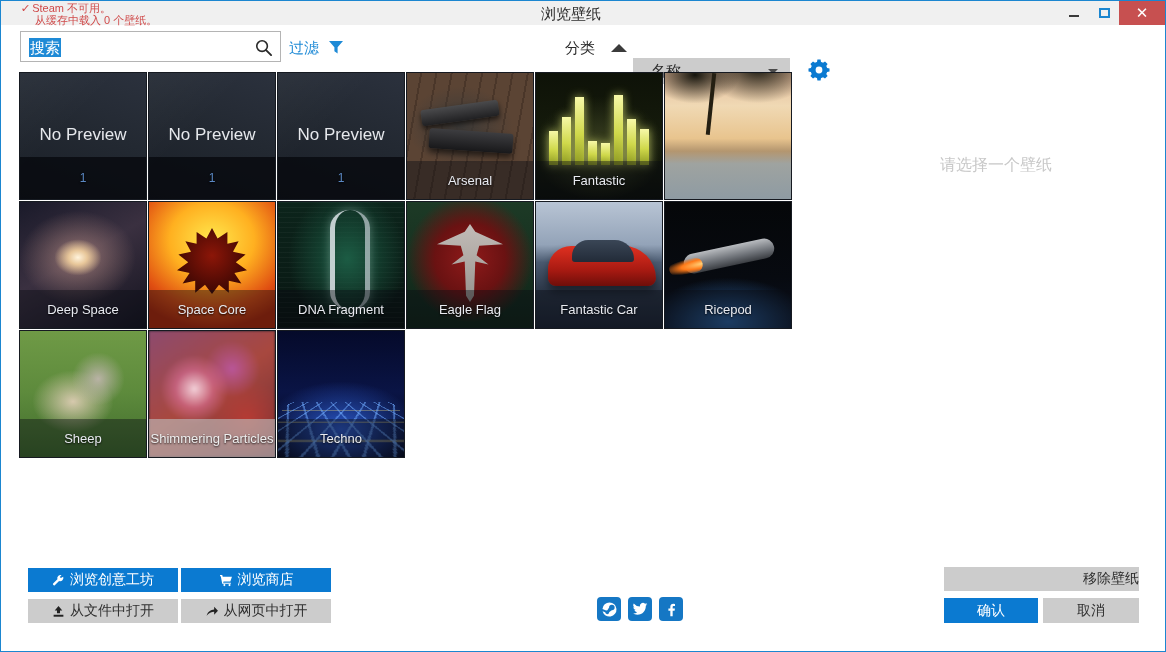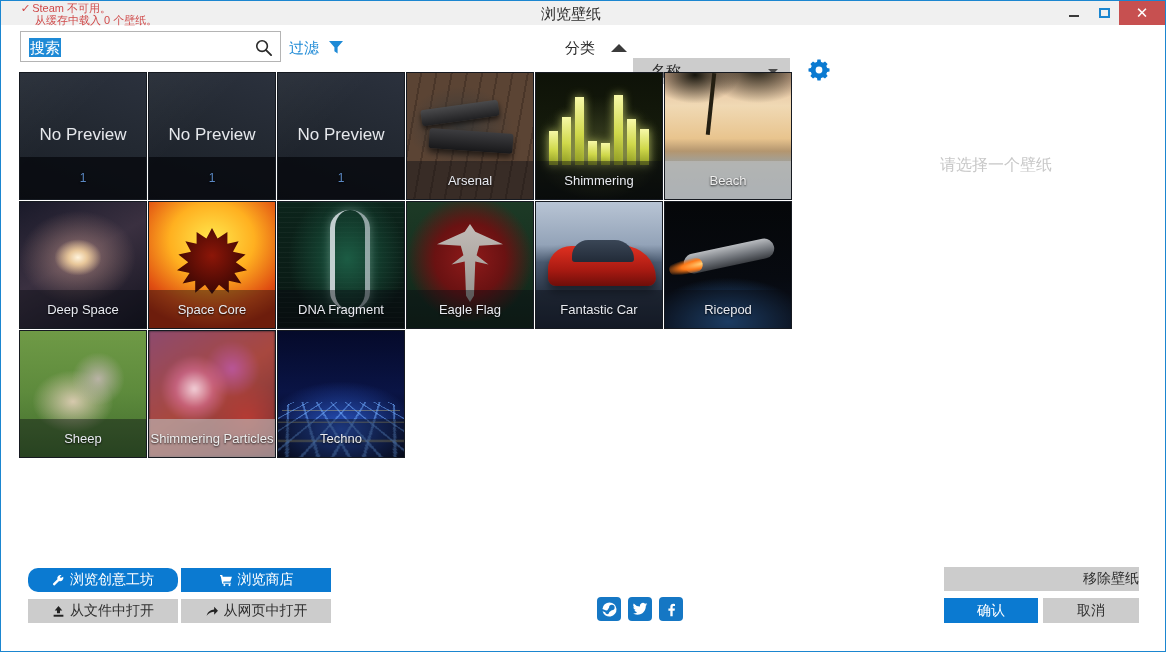--- a/index.html
+++ b/index.html
@@ -333,21 +333,21 @@
     position: absolute;
     display: flex; align-items: center; justify-content: center;
     gap: 5px;
     font-size: 14px;
     border: none;
     cursor: default;
     white-space: nowrap;
   }
   .btn-blue { background: #0b7ad1; color: #ffffff; }
   .btn-gray { background: #cccccc; color: #2f2f2f; }
-  #btn-workshop { left: 27px; top: 567px; width: 150px; height: 24px; border-radius: 10px; }
+  #btn-workshop { left: 27px; top: 567px; width: 150px; height: 24px; }
   #btn-store    { left: 180px; top: 567px; width: 150px; height: 24px; }
   #btn-file     { left: 27px; top: 598px; width: 150px; height: 24px; }
   #btn-web      { left: 180px; top: 598px; width: 150px; height: 24px; }
   .btn-glyph { display:inline-flex; align-items:center; }
 
   
   #social { position: absolute; left: 596px; top: 596px; display: flex; gap: 7px; }
   .social-btn {
     width: 24px; height: 24px; border-radius: 4px;
     background: #1577c4;
@@ -445,26 +445,25 @@
           <span class="bar" style="height:34px"></span>
           <span class="bar" style="height:48px"></span>
           <span class="bar" style="height:68px"></span>
           <span class="bar" style="height:24px"></span>
           <span class="bar" style="height:22px"></span>
           <span class="bar" style="height:70px"></span>
           <span class="bar" style="height:46px"></span>
           <span class="bar" style="height:36px"></span>
         </div>
       </div>
-      <div class="tile-caption">Shimmering</div>
+      <div class="tile-caption">Fantastic</div>
     </div>
 
     <div class="tile">
       <div class="tile-art art-beach"></div>
-      <div class="tile-caption hl">Beach</div>
     </div>
 
     <div class="tile">
       <div class="tile-art art-deepspace"></div>
       <div class="tile-caption">Deep Space</div>
     </div>
 
     <div class="tile">
       <div class="tile-art art-demoncore"></div>
       <div class="tile-caption">Space Core</div>

